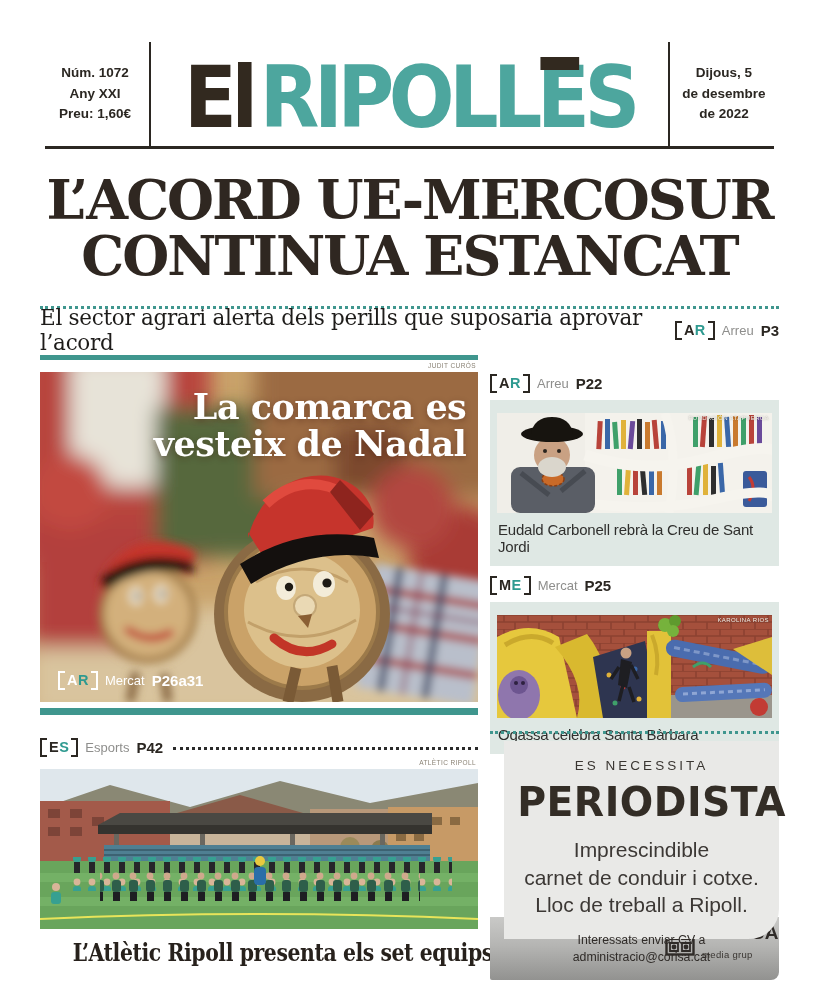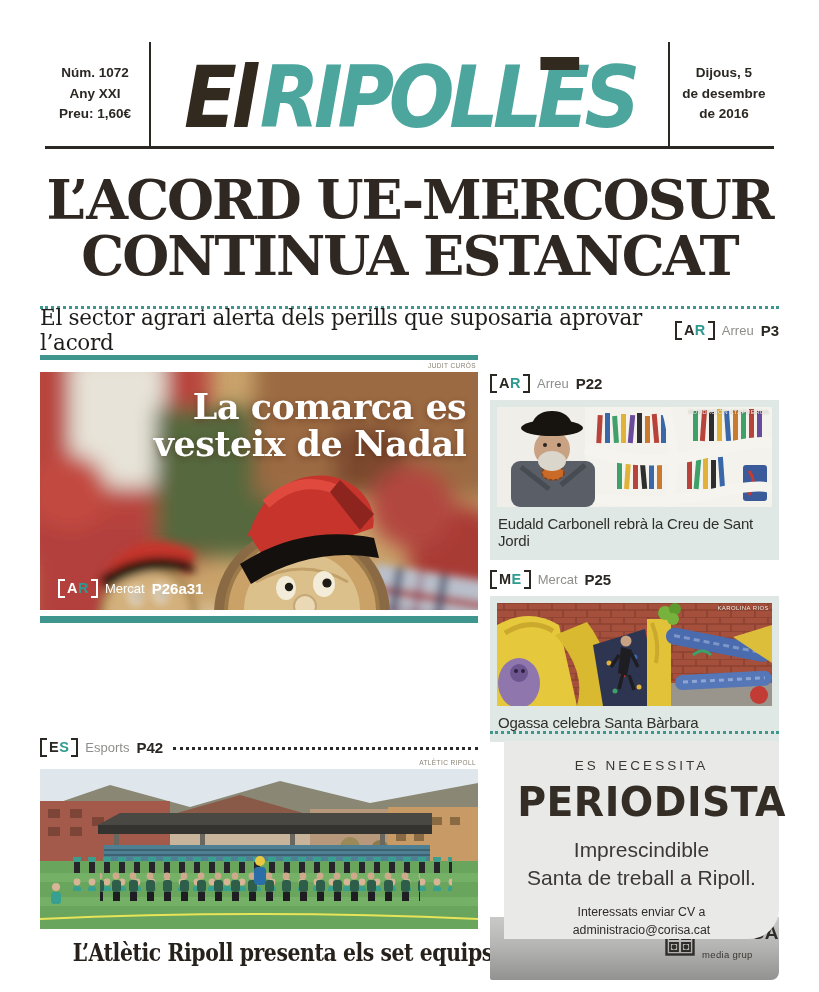--- a/index.html
+++ b/index.html
@@ -5,21 +5,21 @@
   html,body{margin:0;padding:0;background:#ffffff;}
   .page{position:relative;width:819px;height:992px;background:#fff;overflow:hidden;
         font-family:"Liberation Sans","DejaVu Sans",sans-serif;color:#2b2722;}
 
   
   .masthead{position:absolute;left:45px;right:45px;top:42px;height:104px;
             display:flex;align-items:stretch;border-bottom:3px solid #2b2722;}
   .mh-info{width:100px;display:flex;flex-direction:column;justify-content:center;
            text-align:center;font-size:13.5px;font-weight:600;line-height:1.55;color:#2b2722;}
   .mh-div{width:0;border-left:2px solid #2b2722;margin:0 4px;}
-  .mh-logo-wrap{flex:1;display:flex;align-items:center;justify-content:center;overflow:hidden;font-style:italic;}
+  .mh-logo-wrap{flex:1;display:flex;align-items:center;justify-content:center;overflow:hidden;}
   .logo{font-family:"DejaVu Sans","Liberation Sans",sans-serif;font-weight:700;font-size:86px;
         letter-spacing:-6px;transform:scaleX(.9);white-space:nowrap;line-height:1;padding-top:6px;}
   .logo-el{color:#32291f;padding-right:8px;}
   .logo-main{color:#4da69e;}
   .logo-accent{position:relative;display:inline-block;}
   .logo-accent::before{content:"";position:absolute;top:3px;left:4px;right:6px;height:13px;background:#32291f;}
 
   
   .headline{position:absolute;left:20px;right:20px;top:172px;text-align:center;
             font-family:"DejaVu Serif","Liberation Serif",serif;font-weight:700;
@@ -44,33 +44,33 @@
   .badge.light .bk-l,.badge.light .bk-r{border-color:#ffffff;}
   .badge.light .bk-c1{color:#ffffff;}
   .badge.light .badge-label{color:#ffffff;}
   .badge.light .badge-page{color:#ffffff;}
 
   
   .left-col{position:absolute;left:40px;top:355px;width:438px;}
   .teal-bar-top{height:5px;background:#3f968e;}
   .photo-credit{font-size:6.5px;color:#8a8274;text-align:right;letter-spacing:.4px;
                 text-transform:uppercase;margin:3px 2px 2px 0;line-height:1;}
-  .feature-photo{position:relative;width:438px;height:238px;overflow:hidden;}
+  .feature-photo{position:relative;width:438px;height:330px;overflow:hidden;}
   .feature-photo svg{display:block;}
   .feature-title{position:absolute;top:16px;right:12px;text-align:right;color:#fff;
                  font-family:"DejaVu Serif","Liberation Serif",serif;font-weight:700;
                  font-size:36px;line-height:1.04;letter-spacing:-.5px;
                  text-shadow:0 2px 6px rgba(60,20,10,.35);transform:scaleX(.97);transform-origin:right;}
   .feature-badge{position:absolute;left:18px;bottom:12px;}
   .teal-bar-bottom{height:7px;background:#3f968e;margin-top:6px;}
 
   
   .right-col{position:absolute;left:490px;top:373px;width:289px;}
   .rc-badge{height:20px;margin-bottom:7px;display:flex;align-items:center;}
-  .card{background:#dfe8e4;padding:7px 7px 0 7px;margin-bottom:9px;}
+  .card{background:#dfe8e4;padding:13px 7px 0 7px;margin-bottom:9px;}
   .card-photo{position:relative;width:275px;overflow:hidden;}
   .card-photo svg{display:block;}
   .card-credit{position:absolute;top:2px;right:3px;font-size:6px;color:#f2efe8;
                letter-spacing:.4px;text-transform:uppercase;text-shadow:0 0 2px rgba(0,0,0,.4);}
   .card-caption{font-size:15px;color:#2f2f2d;font-weight:500;padding:8px 1px 11px 1px;letter-spacing:-.2px;}
 
   
   .sports{position:absolute;left:40px;top:737px;width:438px;}
   .sports-head{display:flex;align-items:center;height:20px;}
   .sports-dots{flex:1;border-top:3px dotted #2b2b2b;margin-left:10px;margin-top:2px;}
@@ -113,21 +113,21 @@
       <span>Preu: 1,60€</span>
     </div>
     <div class="mh-div"></div>
     <div class="mh-logo-wrap">
       <div class="logo"><span class="logo-el">El</span><span class="logo-main"><span>RIPOLL</span><span class="logo-accent">E</span><span>S</span></span></div>
     </div>
     <div class="mh-div"></div>
     <div class="mh-info">
       <span>Dijous, 5</span>
       <span>de desembre</span>
-      <span>de 2016</span>
+      <span>de 2022</span>
     </div>
   </div>
 
   <div class="headline">
     <div>L’ACORD UE-MERCOSUR</div>
     <div>CONTINUA ESTANCAT</div>
   </div>
   <div class="lead-dots dot-teal"></div>
   <div class="subhead-row">
     <div class="subhead">El sector agrari alerta dels perills que suposaria aprovar l’acord</div>
@@ -441,21 +441,22 @@
   </div>
 
   <div class="ad-col">
     <div class="ad-dots dot-teal"></div>
     <div class="ad">
       <div class="ad-main">
         <div class="ad-kicker">ES NECESSITA</div>
         <div class="ad-title">PERIODISTA</div>
         <div class="ad-body">
           <div>Imprescindible</div>
-          <div>Santa de treball a Ripoll.</div>
+          <div>carnet de conduir i cotxe.</div>
+          <div>Lloc de treball a Ripoll.</div>
         </div>
         <div class="ad-contact">
           <div>Interessats enviar CV a administracio@corisa.cat</div>
         </div>
       </div>
       <div class="ad-band">
         <div class="brand">
           <svg width="30" height="30" viewBox="0 0 30 30">
             <rect x="1.5" y="1.5" width="27" height="27" fill="none" stroke="#2f2b28" stroke-width="2.4"></rect>
             <g fill="none" stroke="#2f2b28" stroke-width="1.8">

